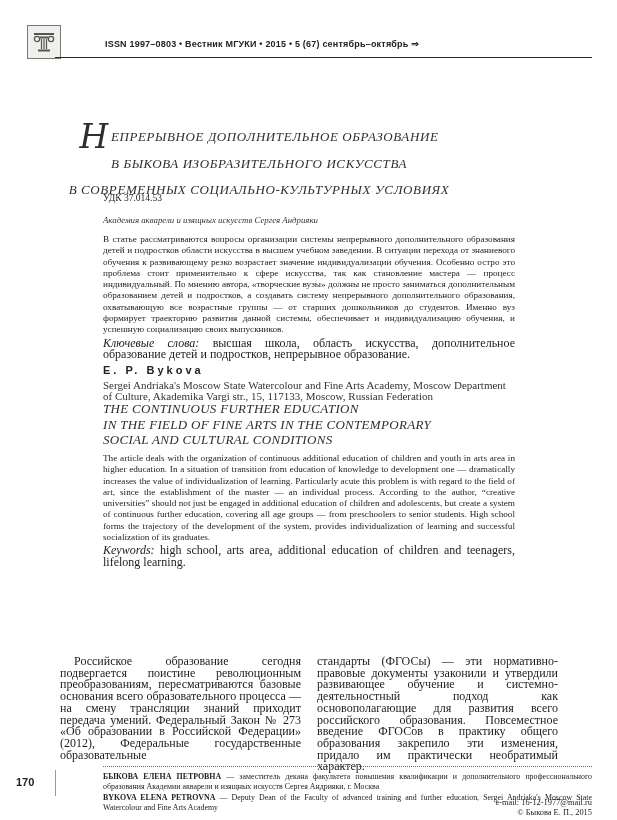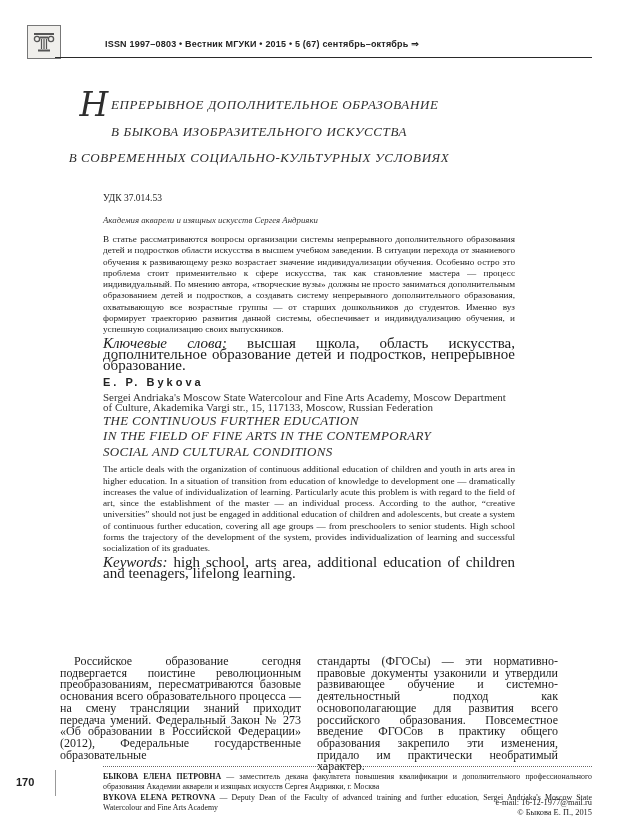--- a/index.html
+++ b/index.html
@@ -27,21 +27,21 @@
     font-size: 9px; font-weight: bold; color: #222;
     letter-spacing: 0.2px; white-space: nowrap;
   }
   .header-rule {
     position: absolute; left: 55px; top: 57px; width: 537px;
     border-top: 1.5px solid #2a2a2a;
   }
 
   
   .title-ru {
-    position: absolute; top: 92px; left: 0; width: 518px;
+    position: absolute; top: 124px; left: 0; width: 518px;
     margin: 0; text-align: center;
     font-style: italic; font-weight: normal;
     font-size: 13px; line-height: 26.5px; letter-spacing: 0.6px;
     color: #2e2e2e;
   }
   .title-initial {
     font-family: "DejaVu Serif", serif;
     font-size: 33px; vertical-align: -7px; margin-right: 2px;
   }
 
@@ -51,21 +51,21 @@
   .author {
     font-family: "Liberation Sans", sans-serif;
     font-size: 11px; font-weight: bold; letter-spacing: 3px;
     margin-bottom: 4px; color: #222;
   }
   .affil-ru { font-size: 8.8px; font-style: italic; margin-bottom: 9px; color: #333; }
   .abstract {
     margin: 0 0 2px 0;
     font-size: 9.2px; line-height: 11.3px; text-align: justify;
   }
-  .keywords { margin: 0; font-size: 15px; line-height: 11.3px; text-align: justify; }
+  .keywords { margin: 0; font-size: 12px; line-height: 11.3px; text-align: justify; }
   .kw-label { font-style: italic; }
   .author-en { margin-top: 4px; }
   .affil-en { font-size: 11px; line-height: 10.6px; color: #333; }
   .title-en {
     font-style: italic; font-size: 13px; line-height: 15.5px;
     letter-spacing: 0.3px; margin-bottom: 5px; color: #2e2e2e;
   }
 
   
   .body-columns {

